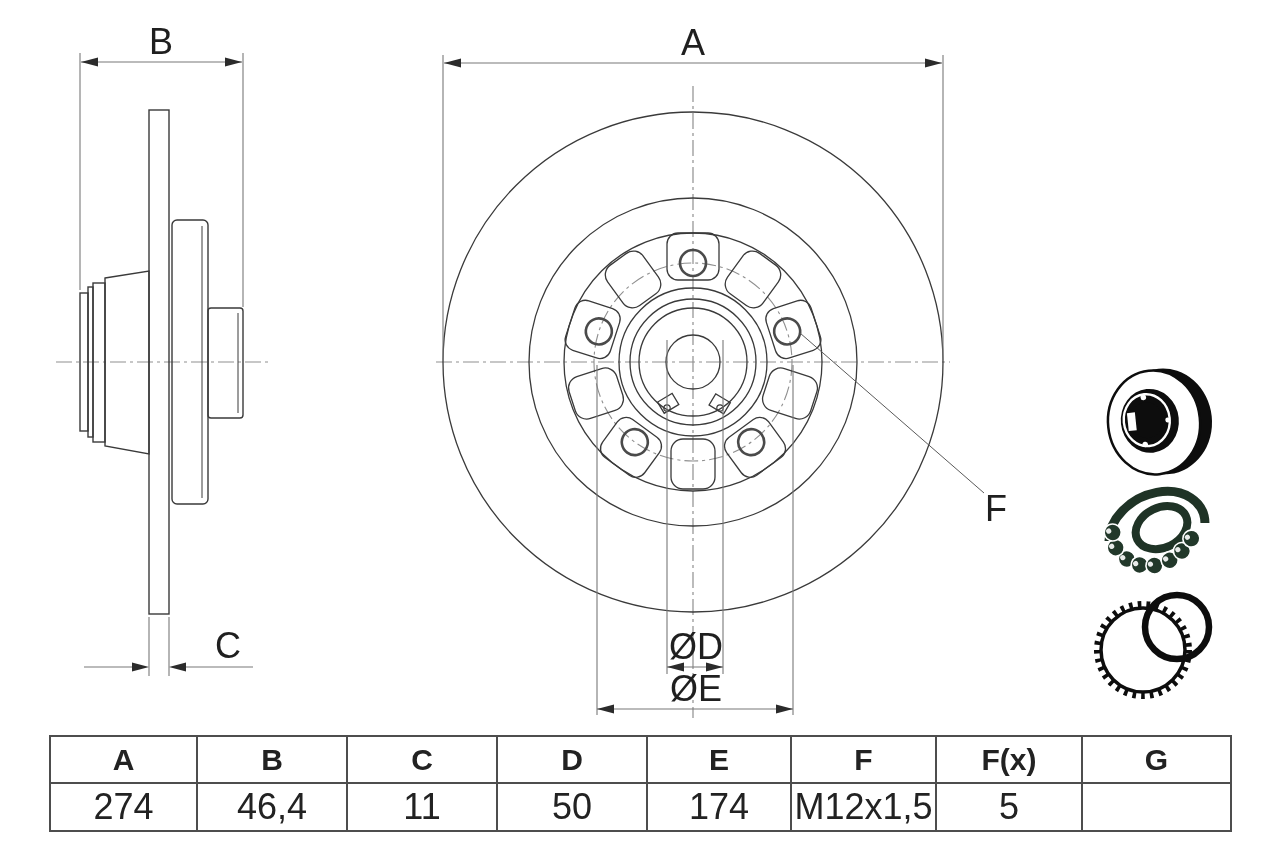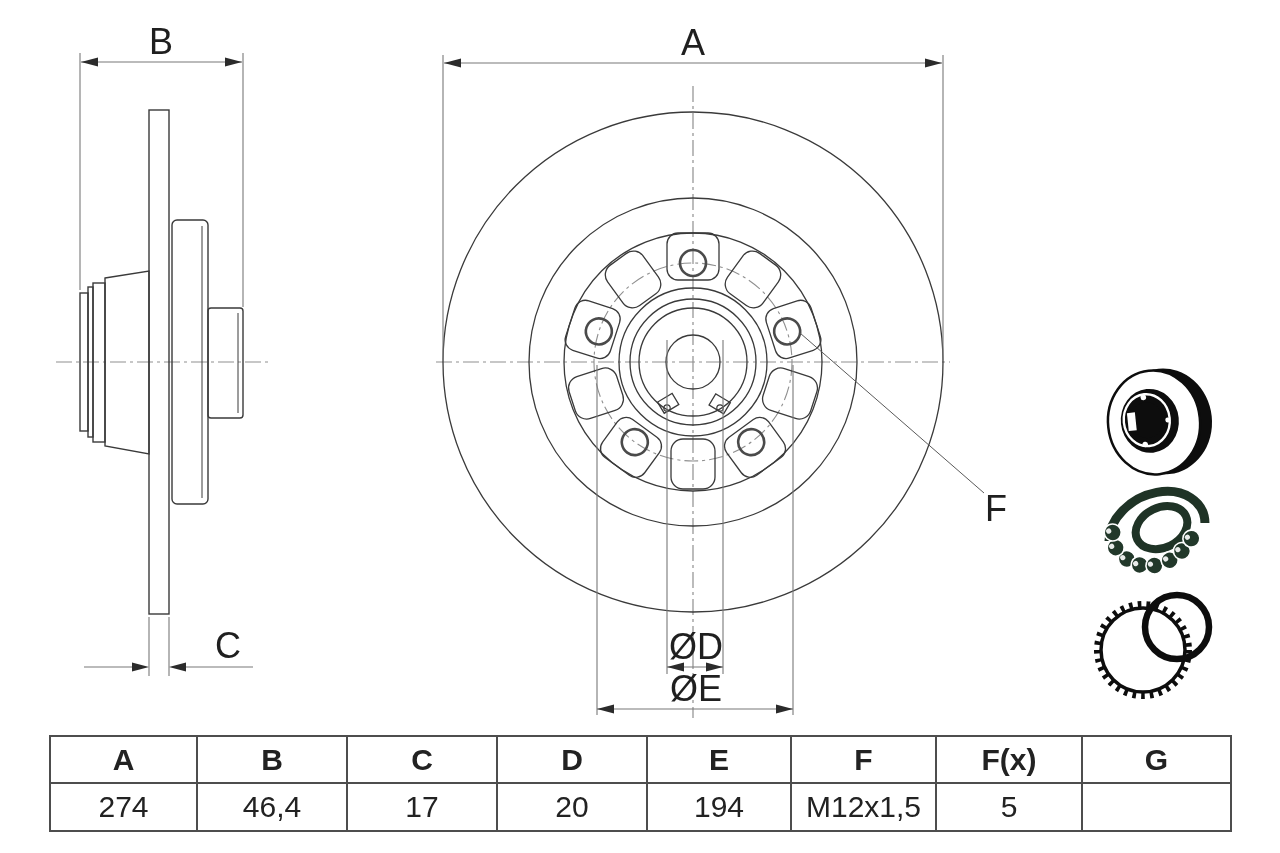--- a/index.html
+++ b/index.html
@@ -5,21 +5,21 @@
   html,body{margin:0;padding:0;background:#fff;}
   .stage{position:relative;width:1280px;height:853px;background:#fff;overflow:hidden;
          font-family:"Liberation Sans",sans-serif;}
   .drawing{position:absolute;left:0;top:0;}
   
   .spec-table{position:absolute;left:49px;top:735px;width:1181px;border-collapse:collapse;
               table-layout:fixed;}
   .spec-table td{border:2px solid #4d4d4d;text-align:center;vertical-align:middle;
                  color:#222;overflow:hidden;white-space:nowrap;}
   .spec-table .hdr td{height:43px;font-size:30px;font-weight:bold;}
-  .spec-table .val td{height:44px;font-size:30px;font-weight:normal;}
+  .spec-table .val td{height:44px;font-size:36px;font-weight:normal;}
   svg text{fill:#1f1f1f;font-family:"Liberation Sans",sans-serif;}
 </style>
 </head>
 <body>
 
 <div class="stage">
 
   <svg class="drawing" width="1280" height="735" viewBox="0 0 1280 735">
 
     <g fill="none" stroke="#3a3a3a" stroke-width="1.4">
@@ -204,23 +204,23 @@
       <td>C</td>
       <td>D</td>
       <td>E</td>
       <td>F</td>
       <td>F(x)</td>
       <td>G</td>
     </tr>
     <tr class="val">
       <td>274</td>
       <td>46,4</td>
-      <td>17</td>
-      <td>20</td>
-      <td>194</td>
+      <td>11</td>
+      <td>50</td>
+      <td>174</td>
       <td>M12x1,5</td>
       <td>5</td>
       <td></td>
     </tr>
   </tbody>
     </table>
 
 </div>
 
 </body></html>

